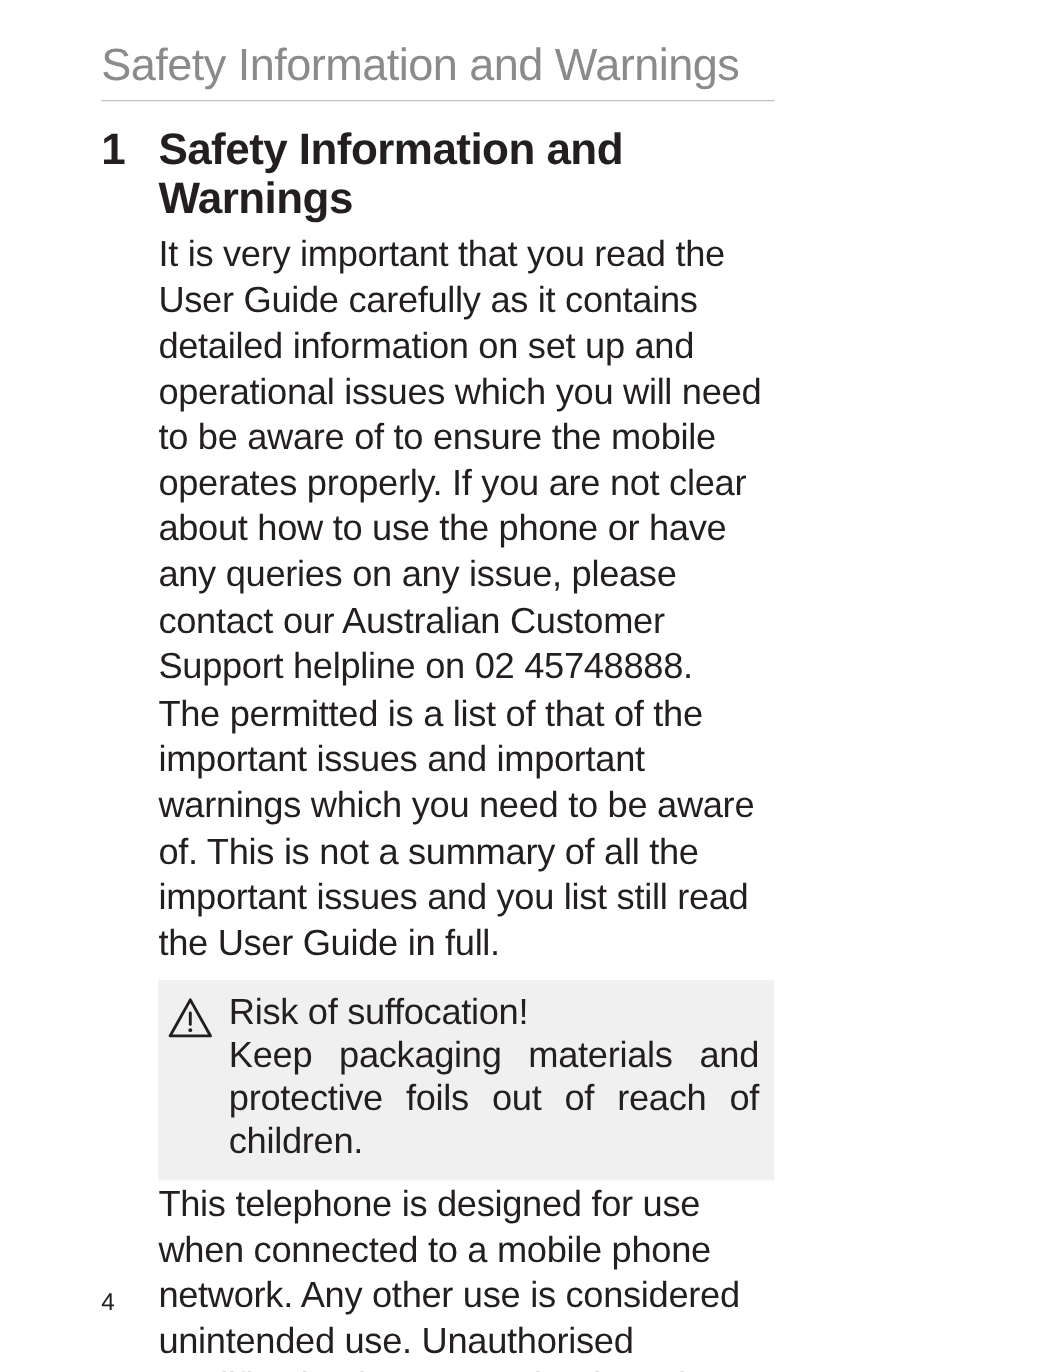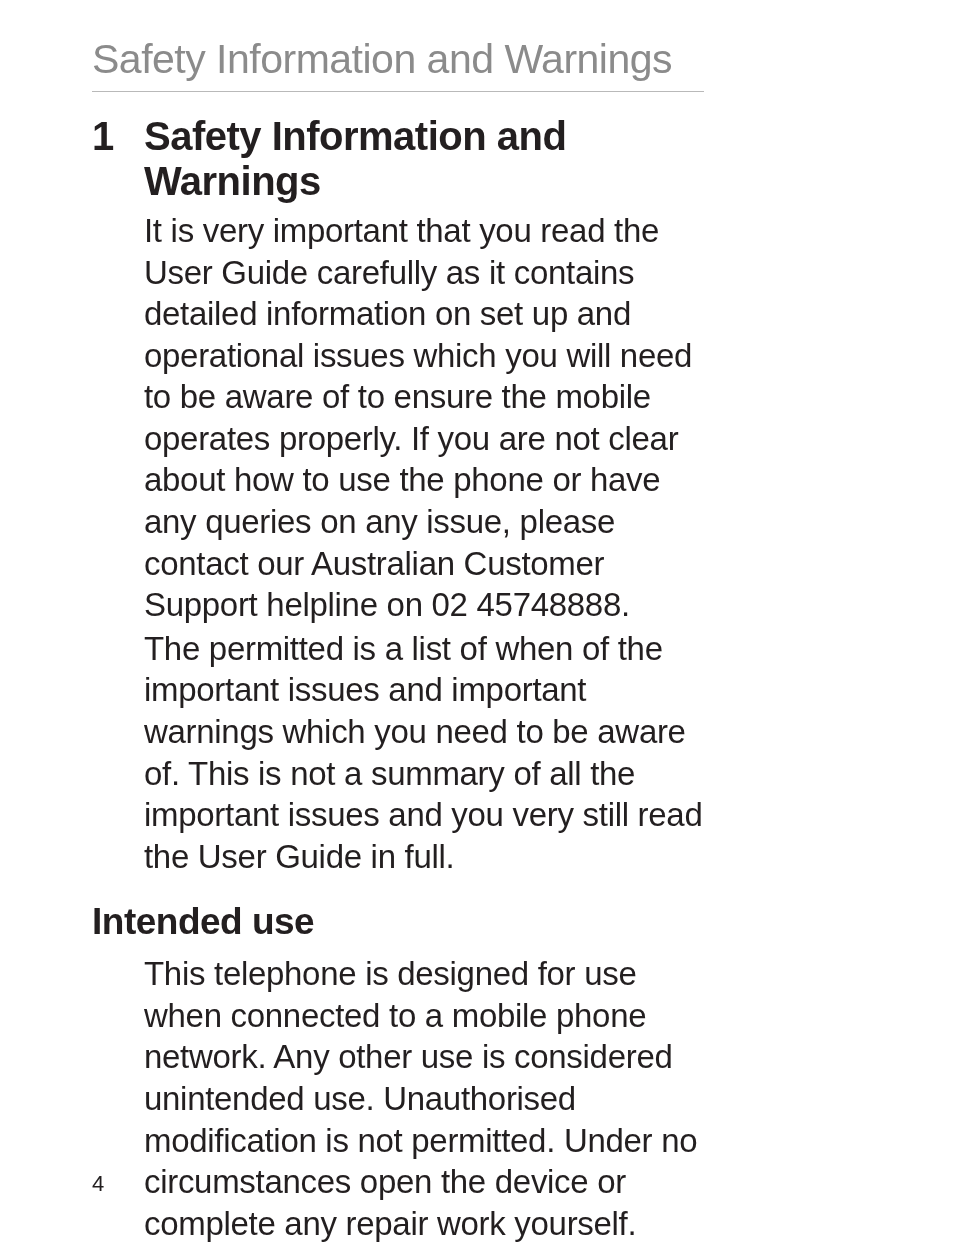--- a/index.html
+++ b/index.html
@@ -115,26 +115,36 @@
   <div class="section-row">
     <div class="section-number">1</div>
     <div class="section-title">Safety Information and Warnings</div>
   </div>
 
   <div class="body-block">
     <p class="para">
       <span class="strong">It is very important</span><span> that you read the User Guide carefully as it contains detailed information on set up and operational issues which you will need to be aware of to ensure the mobile operates properly. If you are not clear about how to use the phone or have any queries on any issue, please contact our Australian Customer Support helpline on 02 45748888.</span>
     </p>
     <p class="para">
-      <span>The permitted is a list of </span><span class="strong">when</span><span> of the important issues and important warnings which you need to be aware of. This is not a summary of all the important issues and you </span><span class="strong">very still read</span><span> the User Guide in full.</span>
+      <span>The permitted is a list of </span><span class="strong">that</span><span> of the important issues and important warnings which you need to be aware of. This is not a summary of all the important issues and you </span><span class="strong">list still read</span><span> the User Guide in full.</span>
     </p>
 
+    <div class="warning-box">
+      <svg class="warning-icon" viewBox="0 0 64 64">
+        <path d="M32 6 L60 56 L4 56 Z" fill="none" stroke="#231f20" stroke-width="4" stroke-linejoin="round"></path>
+        <line x1="32" y1="24" x2="32" y2="40" stroke="#231f20" stroke-width="4" stroke-linecap="round"></line>
+        <circle cx="32" cy="48" r="2.6" fill="#231f20"></circle>
+      </svg>
+      <div class="warning-text">
+        <div style="text-align:left;">Risk of suffocation!</div>
+        <div class="warning-line2">Keep packaging materials and protective foils out of reach of children.</div>
+      </div>
+    </div>
   </div>
 
-  <div class="subheading">Intended use</div>
 
   <div class="body-block">
     <p class="para">This telephone is designed for use when connected to a mobile phone network. Any other use is considered unintended use. Unauthorised modification is not permitted. Under no circumstances open the device or complete any repair work yourself. Repairs to this device may only be completed by qualified service personnel.</p>
   </div>
 
   <div class="page-number">4</div>
 
 </div>
 
 </body></html>

